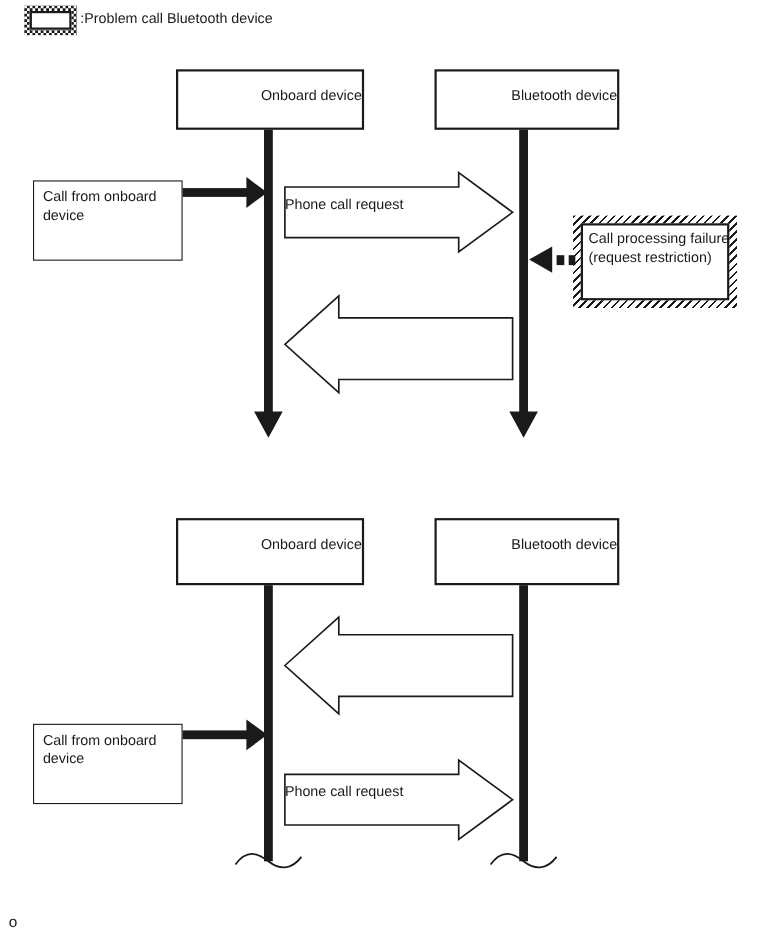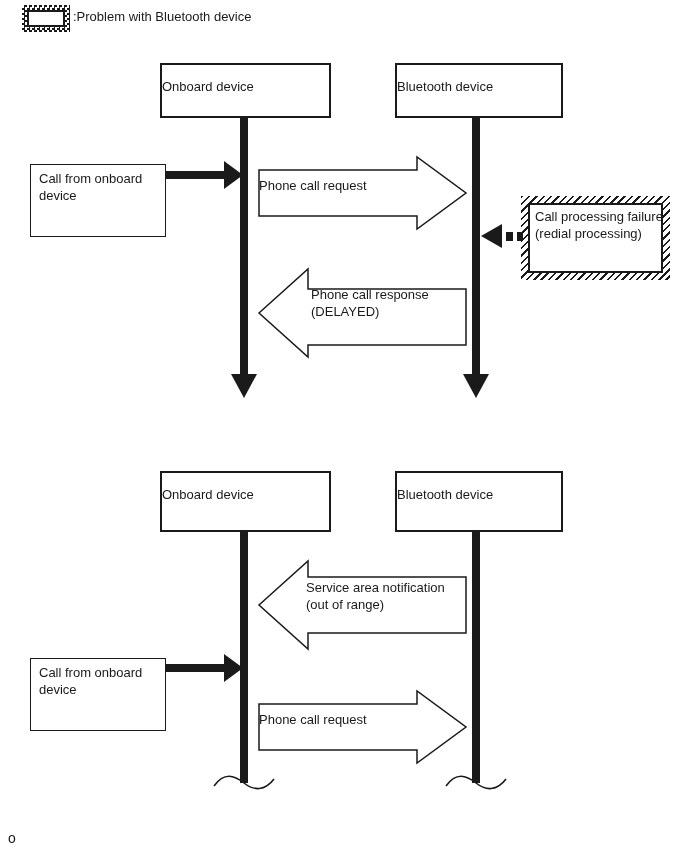--- a/index.html
+++ b/index.html
@@ -3,21 +3,21 @@
 <meta charset="utf-8">
 <style>
   html,body{margin:0;padding:0;background:#fff;}
   .page{
     position:relative;width:688px;height:852px;background:#fff;overflow:hidden;
     font-family:"Liberation Sans","DejaVu Sans",sans-serif;color:#1a1a1a;font-size:13px;
   }
   .abs{position:absolute;box-sizing:border-box;}
   .box{border:2px solid #1a1a1a;background:#fff;}
   .thinbox{border:1.5px solid #1a1a1a;background:#fff;margin-top:25px;}
-  .actor{display:flex;justify-content:flex-start;align-items:flex-start;padding-top:14px;}
+  .actor{display:flex;justify-content:flex-end;align-items:flex-start;padding-top:14px;}
   .line{display:block;white-space:nowrap;line-height:17px;}
   .center{}
   .checker{
     background-color:#fff;
     background-image:conic-gradient(#1a1a1a 90deg,#ffffff 90deg 180deg,#1a1a1a 180deg 270deg,#ffffff 270deg);
     background-size:5px 5px;
   }
   .hatch{
     background:repeating-linear-gradient(135deg,#1a1a1a 0 1.7px,#ffffff 1.7px 5.2px);
   }
@@ -25,38 +25,38 @@
   .lbl{line-height:17px;}
 </style>
 </head>
 <body>
 
 <div class="page">
 
   <div class="abs checker" style="left:22px;top:5px;width:48px;height:27px;">
     <div class="abs box" style="left:5px;top:5px;right:5px;bottom:5px;"></div>
   </div>
-  <div class="abs" style="left:73px;top:9px;">:Problem with Bluetooth device</div>
+  <div class="abs" style="left:73px;top:9px;">:Problem call Bluetooth device</div>
 
   <div class="abs box actor" style="left:160px;top:63px;width:171px;height:55px;">
     <span>Onboard device</span>
   </div>
   <div class="abs box actor" style="left:395px;top:63px;width:168px;height:55px;">
     <span>Bluetooth device</span>
   </div>
 
   <div class="abs thinbox" style="left:30px;top:139px;width:136px;height:73px;padding:5px 8px;">
     <span class="line">Call from onboard</span>
     <span class="line">device</span>
   </div>
 
   <div class="abs hatch" style="left:521px;top:196px;width:149px;height:84px;">
     <div class="abs box" style="left:7px;top:7px;right:7px;bottom:7px;padding:3px 5px;">
       <span class="line">Call processing failure</span>
-      <span class="line">(redial processing)</span>
+      <span class="line">(request restriction)</span>
     </div>
   </div>
 
   <div class="abs box actor" style="left:160px;top:471px;width:171px;height:61px;">
     <span>Onboard device</span>
   </div>
   <div class="abs box actor" style="left:395px;top:471px;width:168px;height:61px;">
     <span>Bluetooth device</span>
   </div>
 
@@ -92,27 +92,19 @@
     <polygon points="224,654 224,682 243,668" fill="#1a1a1a"></polygon>
 
     <polygon points="259,704 417,704 417,691 466,727 417,763 417,750 259,750" fill="#ffffff" stroke="#1a1a1a" stroke-width="1.5" stroke-linejoin="miter"></polygon>
 
     <path d="M214,786 C224,772 234,775 244,783 C254,791 265,791 274,779" fill="none" stroke="#1a1a1a" stroke-width="1.6"></path>
     <path d="M446,786 C456,772 466,775 476,783 C486,791 497,791 506,779" fill="none" stroke="#1a1a1a" stroke-width="1.6"></path>
   </svg>
 
   <div class="abs center lbl" style="left:259px;top:177px;width:158px;">Phone call request</div>
 
-  <div class="abs lbl" style="left:311px;top:286px;width:150px;">
-    <span class="line">Phone call response</span>
-    <span class="line">(DELAYED)</span>
-  </div>
 
-  <div class="abs lbl" style="left:306px;top:579px;width:158px;">
-    <span class="line">Service area notification</span>
-    <span class="line">(out of range)</span>
-  </div>
 
   <div class="abs center lbl" style="left:259px;top:711px;width:158px;">Phone call request</div>
 
   <div class="abs" style="left:8px;top:830px;font-size:14px;">o</div>
 
 </div>
 
 </body></html>

